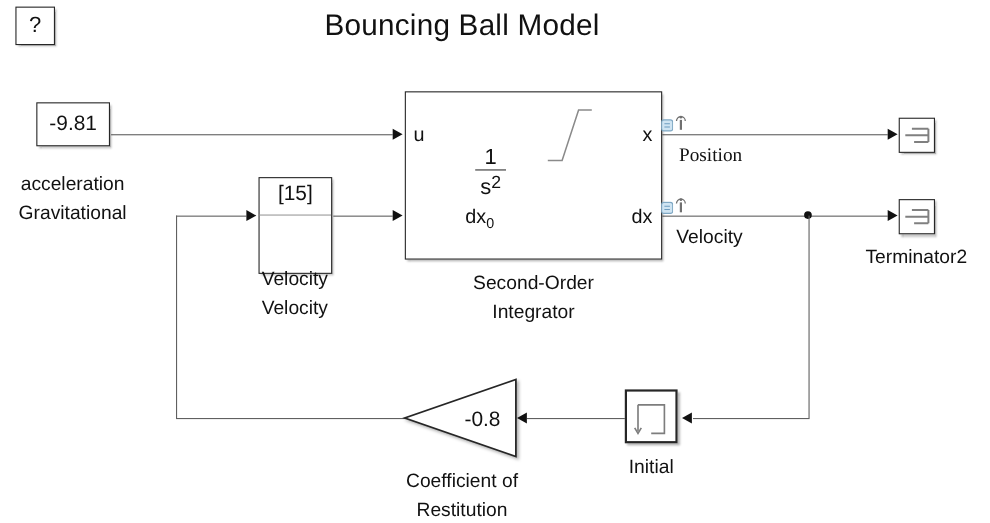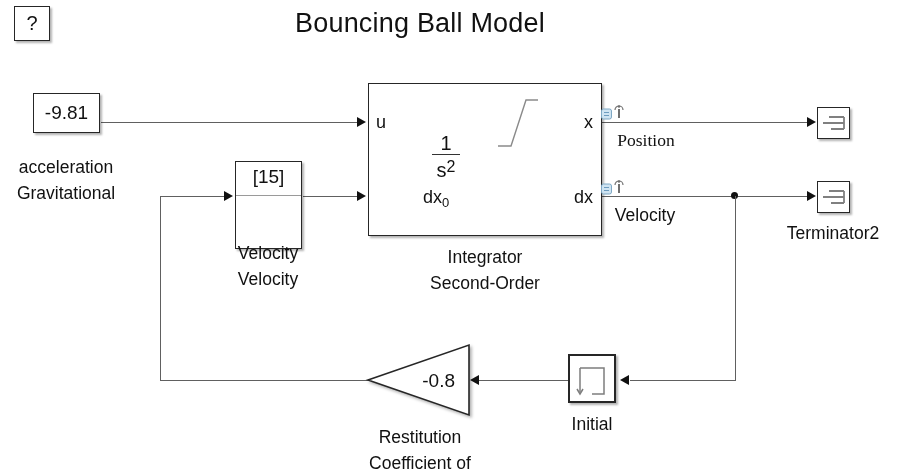--- a/index.html
+++ b/index.html
@@ -99,22 +99,22 @@
     <span class="port" style="right:8px;top:104px;">dx</span>
     <div class="frac" style="left:52px;top:48px;width:50px;">
       <div>1</div>
       <div class="den"><span>s</span><span class="exp">2</span></div>
     </div>
     <svg width="42" height="50" style="position:absolute;left:128px;top:14px;">
       <polyline points="1,48 14,48 29,2 41,2" fill="none" stroke="#8a8a8a" stroke-width="1.4"></polyline>
     </svg>
   </div>
   <div class="blabel" style="left:485px;top:244px;">
+    <div>Second-Order</div>
     <div>Integrator</div>
-    <div>Second-Order</div>
   </div>
 
   <svg class="badge" style="left:601px;top:108px;" width="11" height="12">
     <rect x="0.5" y="1" width="10" height="10" rx="2" fill="#cfe4f2" stroke="#7fa8c4"></rect>
     <line x1="3" y1="4.5" x2="8" y2="4.5" stroke="#6d9cbf"></line>
       <line x1="3" y1="7.5" x2="8" y2="7.5" stroke="#6d9cbf"></line>
   </svg>
   <svg class="badge" style="left:613px;top:104px;" width="12" height="15">
     <path d="M2,6 A4,4 0 0 1 10,6" fill="none" stroke="#707070" stroke-width="1.2"></path>
     <circle cx="6" cy="2.5" r="1.2" fill="#707070"></circle>
@@ -154,17 +154,17 @@
       <polyline points="7,33 10,38 13,33" fill="none" stroke="#7d7d7d" stroke-width="1.5"></polyline>
     </svg>
   </div>
   <div class="blabel" style="left:592px;top:411px;">Initial</div>
 
   <svg class="gain-svg" width="104" height="74">
     <polygon points="102,1 102,71 1,36" fill="#ffffff" stroke="#262626" stroke-width="1.6"></polygon>
     <text x="88" y="43" text-anchor="end">-0.8</text>
   </svg>
   <div class="blabel" style="left:420px;top:424px;">
+    <div>Coefficient of</div>
     <div>Restitution</div>
-    <div>Coefficient of</div>
   </div>
 
 </div>
 
 </body></html>

